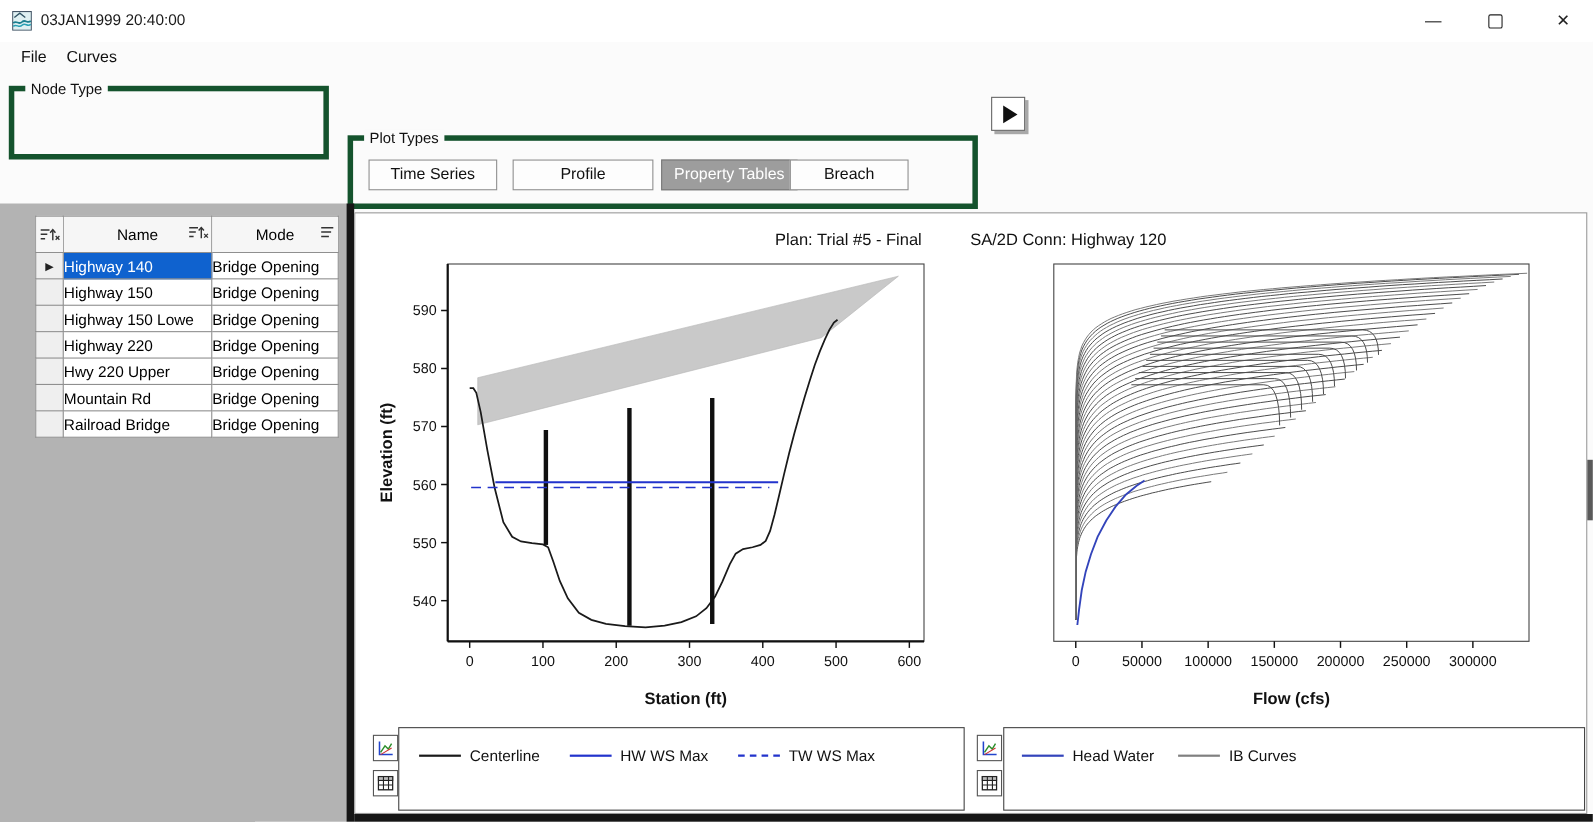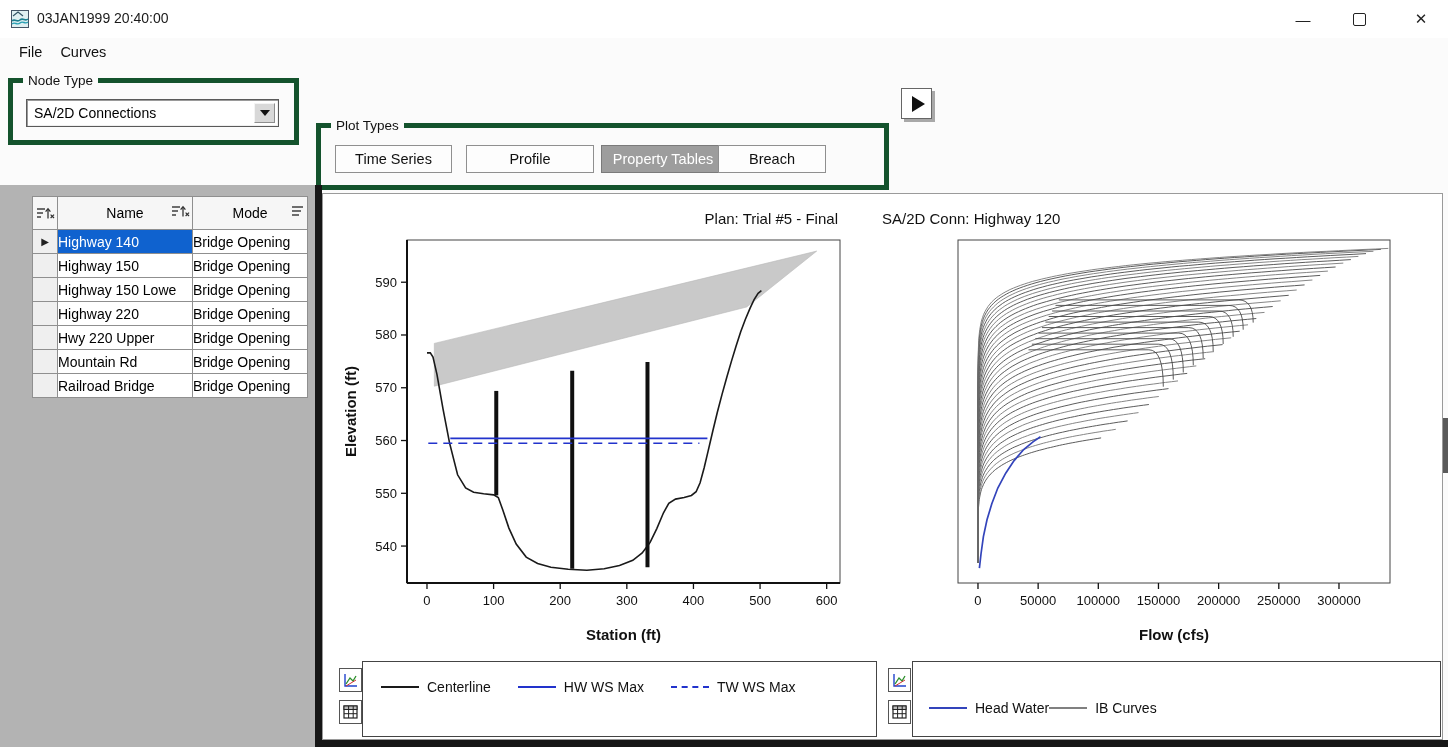--- a/index.html
+++ b/index.html
@@ -69,21 +69,21 @@
   .scroll-thumb{left:1443px;top:418px;width:5px;height:55px;background:#5a5a5a;}
   .plot-header{left:322px;top:210px;width:1121px;text-align:center;font-size:15px;color:#111;}
   .plot-header .gap{display:inline-block;width:44px;}
   svg.plot{position:absolute;}
   #plot-left{left:330px;top:237px;}
   #plot-right{left:890px;top:237px;}
   svg text{font-family:"Liberation Sans",sans-serif;fill:#111;}
   
   .legend-frame{border:1px solid #444;background:#ffffff;box-sizing:border-box;display:flex;align-items:flex-start;}
   .lf-left{left:362px;top:661px;width:515px;height:76px;padding:17px 0 0 18px;gap:27px;}
-  .lf-right{left:912px;top:661px;width:529px;height:76px;padding:17px 0 0 16px;align-items:center;}
+  .lf-right{left:912px;top:661px;width:529px;height:76px;padding:17px 0 0 16px;gap:22px;}
   .legend-entry{display:flex;align-items:center;gap:8px;font-size:14px;color:#111;white-space:nowrap;}
   .legend-sample{display:inline-block;width:38px;height:0;border-top:2px solid #000;}
   .legend-btn{position:absolute;width:23px;height:24px;background:#fff;border:1px solid #555;
     display:flex;align-items:center;justify-content:center;padding:0;box-sizing:border-box;}
   .lb-l1{left:339px;top:668px;} .lb-l2{left:339px;top:700px;}
   .lb-r1{left:888px;top:668px;} .lb-r2{left:888px;top:700px;}
 </style>
 </head>
 <body>
 
@@ -102,26 +102,20 @@
   <div class="abs win-btn win-close">✕</div>
 </div>
 
 <div class="abs menubar">
   <span class="menu-item">File</span>
   <span class="menu-item">Curves</span>
 </div>
 
 <div class="abs groupbox gb-node">
   <span class="gb-label">Node Type</span>
-  <div class="combo">
-    <span class="combo-text">SA/2D Connections</span>
-    <span class="combo-arrow-btn">
-      <span class="combo-arrow"></span>
-    </span>
-  </div>
 </div>
 
 <div class="abs groupbox gb-plot">
   <span class="gb-label">Plot Types</span>
   <div class="pt-btn btn-ts">Time Series</div>
   <div class="pt-btn btn-pf">Profile</div>
   <div class="pt-btn btn-pt active">Property Tables</div>
   <div class="pt-btn btn-br">Breach</div>
 </div>
 

